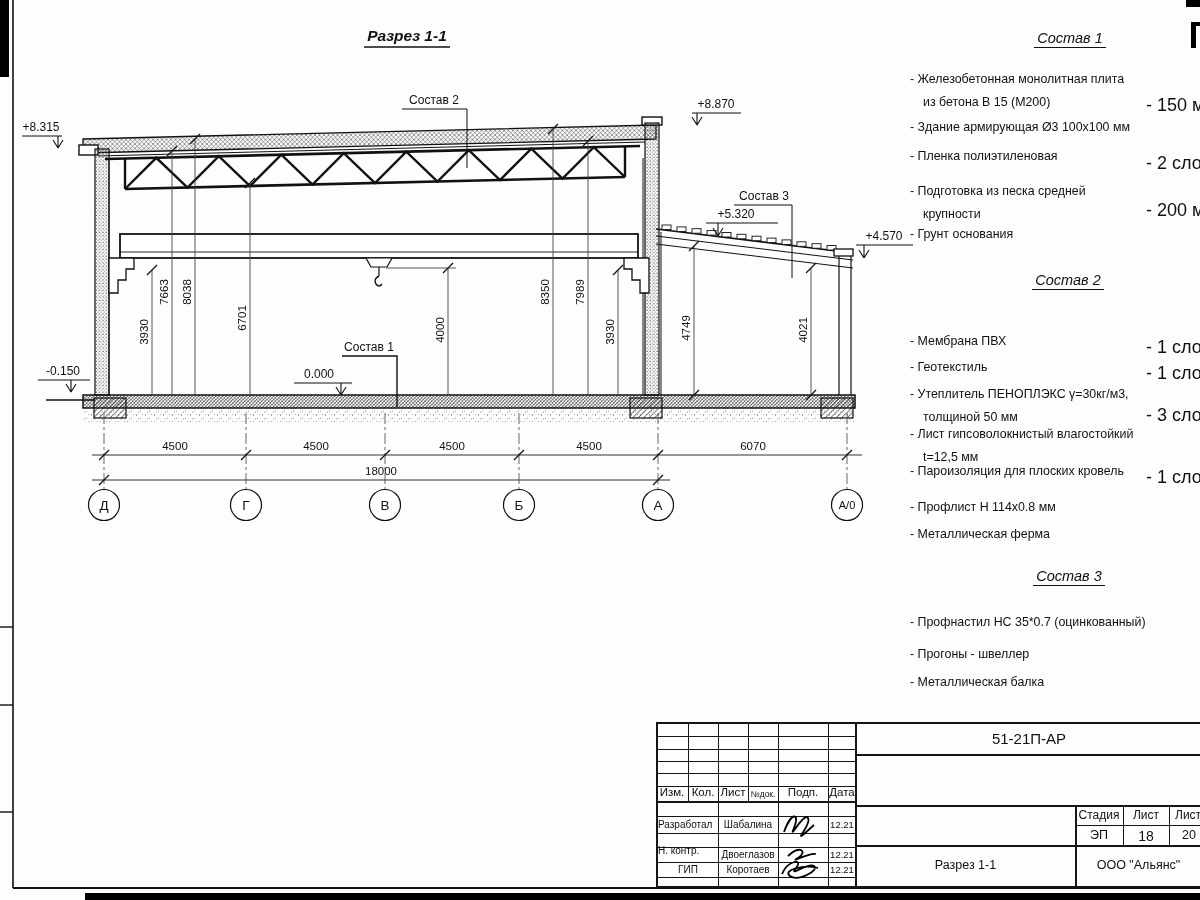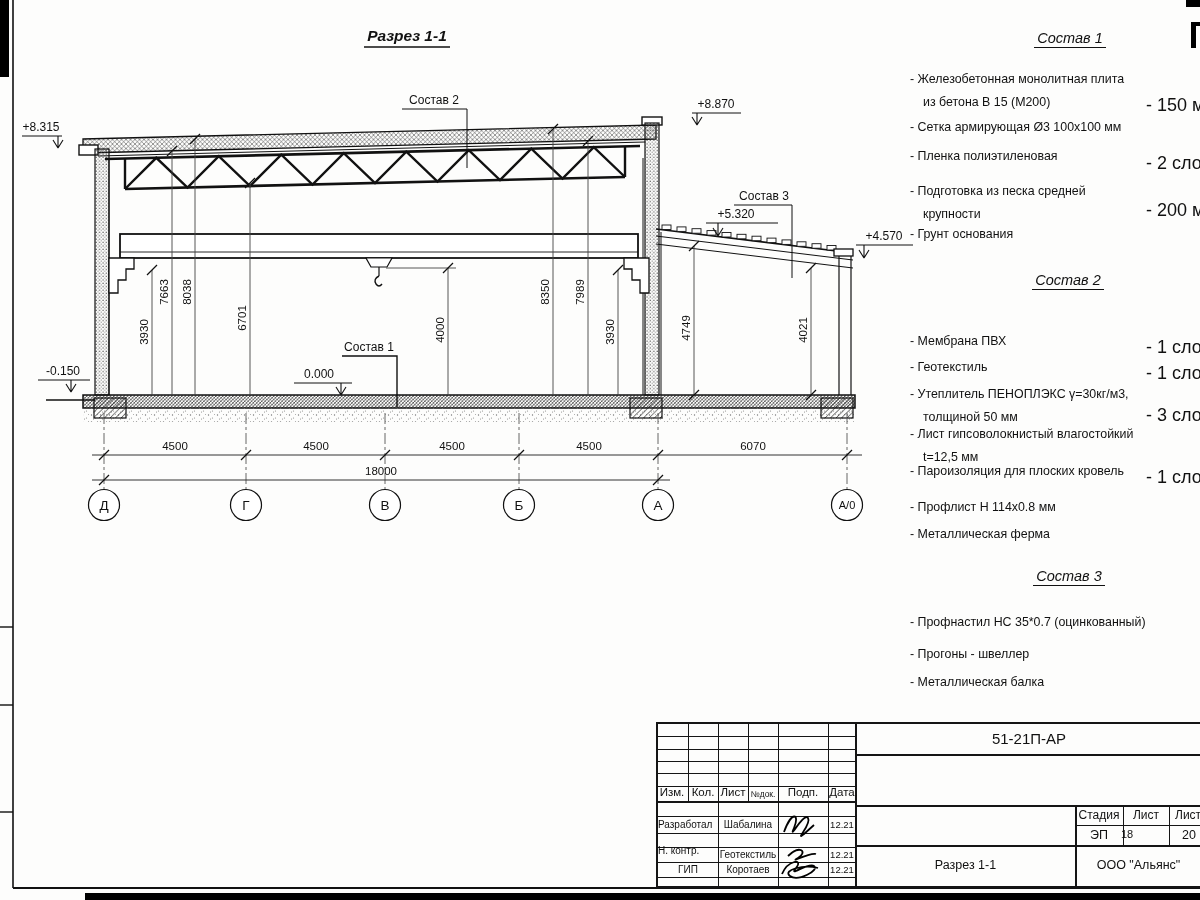--- a/index.html
+++ b/index.html
@@ -270,21 +270,21 @@
       <text x="764" y="200" text-anchor="middle">Состав 3</text>
       <path d="M734,205 L792,205 L792,278" stroke="#111" stroke-width="1" fill="none"></path>
     </g>
   </g>
 </svg>
 
 <div>
   <div class="list-title" style="left:960px;top:30px"><span>Состав 1</span></div>
   <div class="list-item" style="top:68px">- Железобетонная  монолитная плита
 из бетона В 15 (М200)</div>
-  <div class="list-item" style="top:116px">- Сетка армирующая Ø3 100х100 мм</div>
+  <div class="list-item" style="top:116px">- Здание армирующая Ø3 100х100 мм</div>
   <div class="list-item" style="top:145px">- Пленка полиэтиленовая</div>
   <div class="list-item" style="top:180px">- Подготовка из песка средней
 крупности</div>
   <div class="list-item" style="top:223px">- Грунт основания</div>
   <div class="list-value" style="top:88px">- 150 м</div>
   <div class="list-value" style="top:146px">-  2 сло</div>
   <div class="list-value" style="top:193px">- 200 м</div>
 </div>
 
 <div>
@@ -350,33 +350,33 @@
   <div class="tb-text" style="left:32px;top:64px;width:30px;font-size:11.5px">Кол.</div>
   <div class="tb-text" style="left:62px;top:64px;width:30px;font-size:11.5px">Лист</div>
   <div class="tb-text" style="left:92px;top:67px;width:30px;font-size:8.5px">№док.</div>
   <div class="tb-text" style="left:122px;top:64px;width:50px;font-size:11.5px">Подп.</div>
   <div class="tb-text" style="left:172px;top:64px;width:28px;font-size:11.5px">Дата</div>
 
   <div class="tb-text" style="left:2px;top:97px;width:60px;font-size:10px;text-align:left">Разработал</div>
   <div class="tb-text" style="left:62px;top:97px;width:60px;font-size:10px">Шабалина</div>
   <div class="tb-text" style="left:172px;top:97px;width:28px;font-size:9.5px">12.21</div>
   <div class="tb-text" style="left:2px;top:123px;width:60px;font-size:10px;text-align:left">Н. контр.</div>
-  <div class="tb-text" style="left:62px;top:127px;width:60px;font-size:10px">Геотекстиль</div>
+  <div class="tb-text" style="left:62px;top:127px;width:60px;font-size:10px">Двоеглазов</div>
   <div class="tb-text" style="left:172px;top:127px;width:28px;font-size:9.5px">12.21</div>
   <div class="tb-text" style="left:2px;top:142px;width:60px;font-size:10px;text-align:center">ГИП</div>
   <div class="tb-text" style="left:62px;top:142px;width:60px;font-size:10px">Коротаев</div>
   <div class="tb-text" style="left:172px;top:142px;width:28px;font-size:9.5px">12.21</div>
 
   <svg style="position:absolute;left:118px;top:86px" width="58" height="76" viewBox="0 0 58 76">
     <path d="M10,24 C18,2 26,6 20,20 C14,34 30,4 34,10 C38,16 20,34 30,26 L40,17" fill="none" stroke="#000" stroke-width="1.8"></path>
     <path d="M14,48 C26,36 34,44 24,50 C14,56 36,44 42,46 M8,66 C14,52 30,50 22,60 C14,70 34,54 40,58 C46,62 24,74 16,68 C8,62 30,56 44,60" fill="none" stroke="#000" stroke-width="1.8"></path>
   </svg>
 
   <div class="tb-text" style="left:200px;top:136px;width:219px;font-size:12.5px">Разрез 1-1</div>
 
   <div class="tb-text" style="left:419px;top:86px;width:48px;font-size:12px">Стадия</div>
   <div class="tb-text" style="left:467px;top:86px;width:46px;font-size:12px">Лист</div>
   <div class="tb-text" style="left:513px;top:86px;width:40px;font-size:12px;text-align:left;padding-left:6px">Листо</div>
   <div class="tb-text" style="left:419px;top:106px;width:48px;font-size:12.5px">ЭП</div>
-  <div class="tb-text" style="left:448px;top:106px;width:46px;font-size:11px">18</div>
+  <div class="tb-text" style="left:467px;top:106px;width:46px;font-size:14px">18</div>
   <div class="tb-text" style="left:513px;top:106px;width:40px;font-size:12.5px">20</div>
   <div class="tb-text" style="left:419px;top:136px;width:127px;font-size:12.5px">ООО "Альянс"</div>
 </div>
 
 </body></html>

